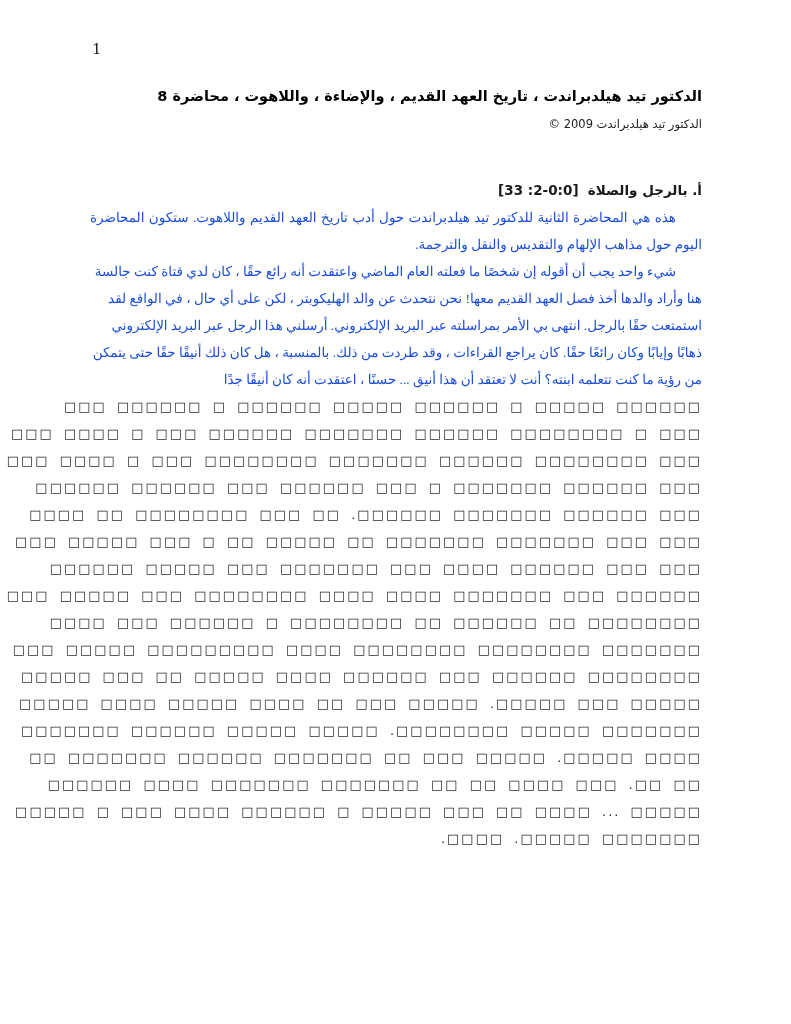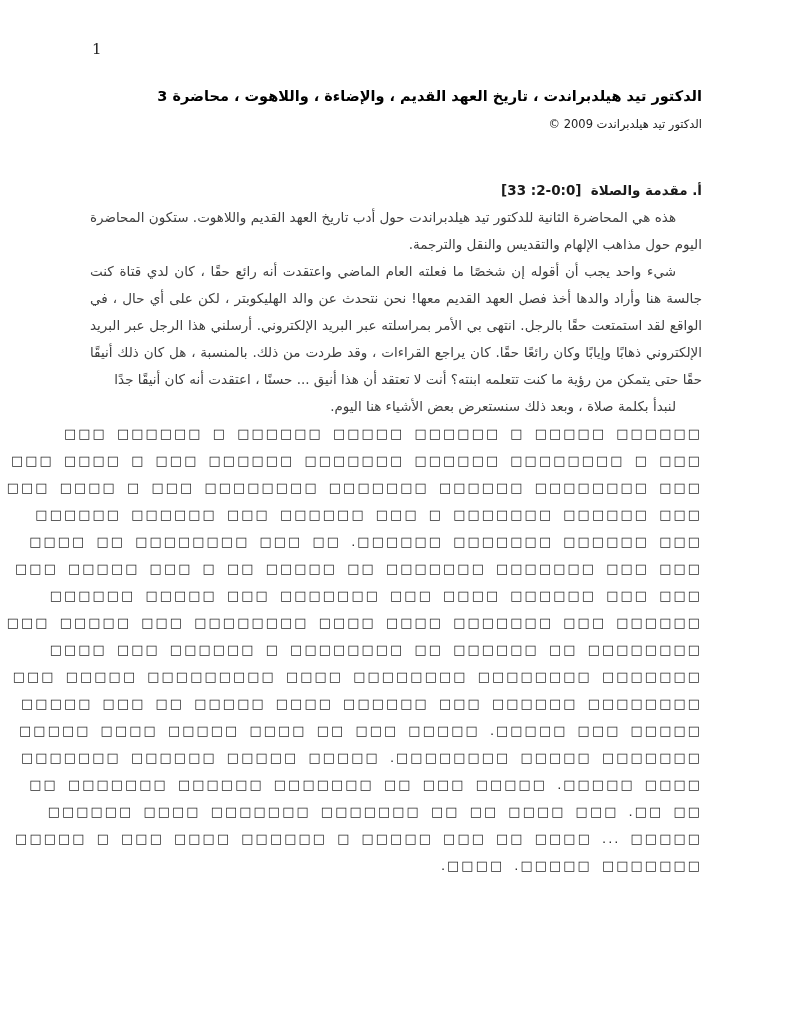--- a/index.html
+++ b/index.html
@@ -58,21 +58,22 @@
   .timestamp {
     font-weight: bold;
     margin-right: 5px;
   }
   .paragraphs .para {
     margin: 0;
     font-size: 13.5px;
     line-height: 27px;
     text-align: justify;
     text-indent: 26px;
-    color: #404040;
+    color: #1d4ed8;
+    font-family: Liberation Serif, serif;
   }
   .paragraphs .para:last-child {
     text-align: right;
   }
   .glyph-lines {
     margin-top: 0;
   }
   .glyph-line {
     direction: rtl;
     text-align: right;
@@ -86,33 +87,32 @@
 </style>
 </head>
 <body>
 
 <div class="page">
 
   <div class="page-number">1</div>
 
   <div class="content">
 
-    <h1 class="title">الدكتور تيد هيلدبراندت ، تاريخ العهد القديم ، والإضاءة ، واللاهوت ، محاضرة 3</h1>
+    <h1 class="title">الدكتور تيد هيلدبراندت ، تاريخ العهد القديم ، والإضاءة ، واللاهوت ، محاضرة 8</h1>
 
     <div class="copyright">الدكتور تيد هيلدبراندت 2009 ©</div>
 
     <div class="section-heading">
-      <span class="heading-text">أ. مقدمة والصلاة</span>
+      <span class="heading-text">أ. بالرجل والصلاة</span>
       <span class="timestamp">[0:0-2: 33]</span>
     </div>
 
     <div class="paragraphs">
         <p class="para">هذه هي المحاضرة الثانية للدكتور تيد هيلدبراندت حول أدب تاريخ العهد القديم واللاهوت. ستكون المحاضرة اليوم حول مذاهب الإلهام والتقديس والنقل والترجمة.</p>
         <p class="para">شيء واحد يجب أن أقوله إن شخصًا ما فعلته العام الماضي واعتقدت أنه رائع حقًا ، كان لدي قتاة كنت جالسة هنا وأراد والدها أخذ فصل العهد القديم معها! نحن نتحدث عن والد الهليكوبتر ، لكن على أي حال ، في الواقع لقد استمتعت حقًا بالرجل. انتهى بي الأمر بمراسلته عبر البريد الإلكتروني. أرسلني هذا الرجل عبر البريد الإلكتروني ذهابًا وإيابًا وكان رائعًا حقًا. كان يراجع القراءات ، وقد طردت من ذلك. بالمنسبة ، هل كان ذلك أنيقًا حقًا حتى يتمكن من رؤية ما كنت تتعلمه ابنته؟ أنت لا تعتقد أن هذا أنيق ... حسنًا ، اعتقدت أنه كان أنيقًا جدًا</p>
-        <p class="para">لنبدأ بكلمة صلاة ، وبعد ذلك سنستعرض بعض الأشياء هنا اليوم.</p>
       </div>
 
     <div class="glyph-lines">
         <div class="glyph-line">□□□□□□ □□□□□ □ □□□□□□ □□□□□ □□□□□□ □ □□□□□□ □□□</div>
         <div class="glyph-line">□□□ □ □□□□□□□□ □□□□□□ □□□□□□□ □□□□□□ □□□ □ □□□□ □□□</div>
         <div class="glyph-line">□□□ □□□□□□□□ □□□□□□ □□□□□□□ □□□□□□□□ □□□ □ □□□□ □□□</div>
         <div class="glyph-line">□□□ □□□□□□ □□□□□□□ □ □□□ □□□□□□ □□□ □□□□□□ □□□□□□</div>
         <div class="glyph-line">□□□ □□□□□□ □□□□□□□ □□□□□□. □□ □□□ □□□□□□□□ □□ □□□□</div>
         <div class="glyph-line">□□□ □□□ □□□□□□□ □□□□□□□ □□ □□□□□ □□ □ □□□ □□□□□ □□□</div>
         <div class="glyph-line">□□□ □□□ □□□□□□ □□□□ □□□ □□□□□□□ □□□ □□□□□ □□□□□□</div>

